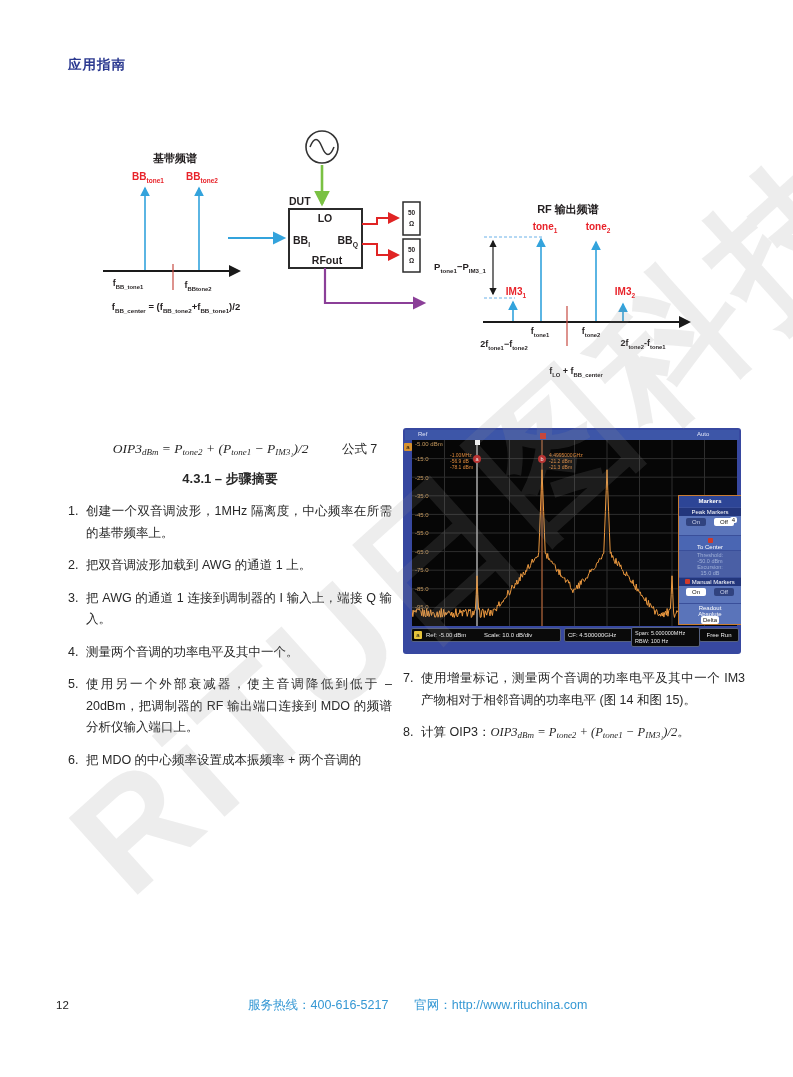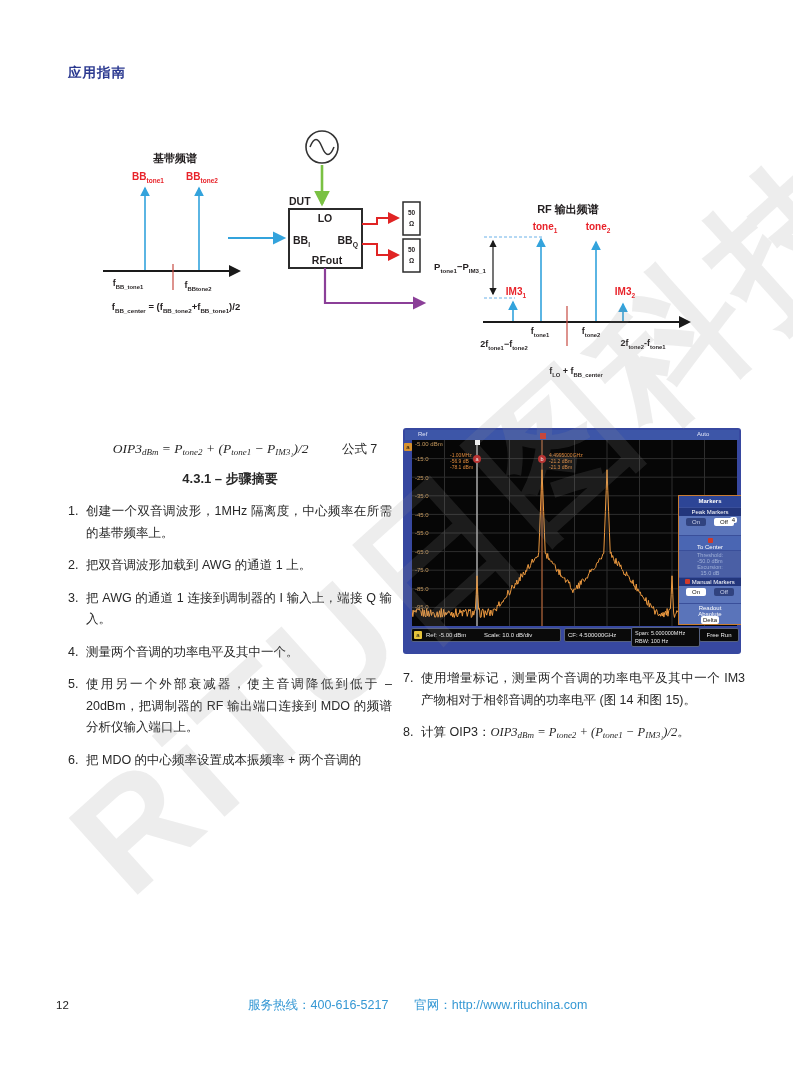--- a/index.html
+++ b/index.html
@@ -1,21 +1,21 @@
 <!DOCTYPE html>
 <html><head>
 <meta charset="utf-8">
 <style>
   html,body{margin:0;padding:0;width:793px;height:1077px;background:#ffffff;overflow:hidden;
     font-family:"Liberation Sans",sans-serif;color:#272727;}
   .abs{position:absolute;}
   #page{position:relative;width:793px;height:1077px;background:#fff;}
 
   
-  #app-header{left:68px;top:64px;font-size:13.5px;font-weight:bold;color:#2b3990;letter-spacing:1px;}
+  #app-header{left:68px;top:56px;font-size:13.5px;font-weight:bold;color:#2b3990;letter-spacing:1px;}
   #footer-pagenum{left:56px;top:999px;font-size:11.5px;color:#222;}
   #footer-center{left:248px;top:997px;font-size:12.5px;font-weight:normal;color:#3598d4;}
   #footer-center .gap{display:inline-block;width:26px;}
 
   
   #watermark{left:30px;top:790px;width:1200px;font-size:150px;font-weight:bold;letter-spacing:8px;
     color:rgba(140,140,140,0.16);transform:rotate(-42deg);transform-origin:0 0;z-index:6;pointer-events:none;white-space:nowrap;}
 
   
   #fig14{left:55px;top:120px;}

